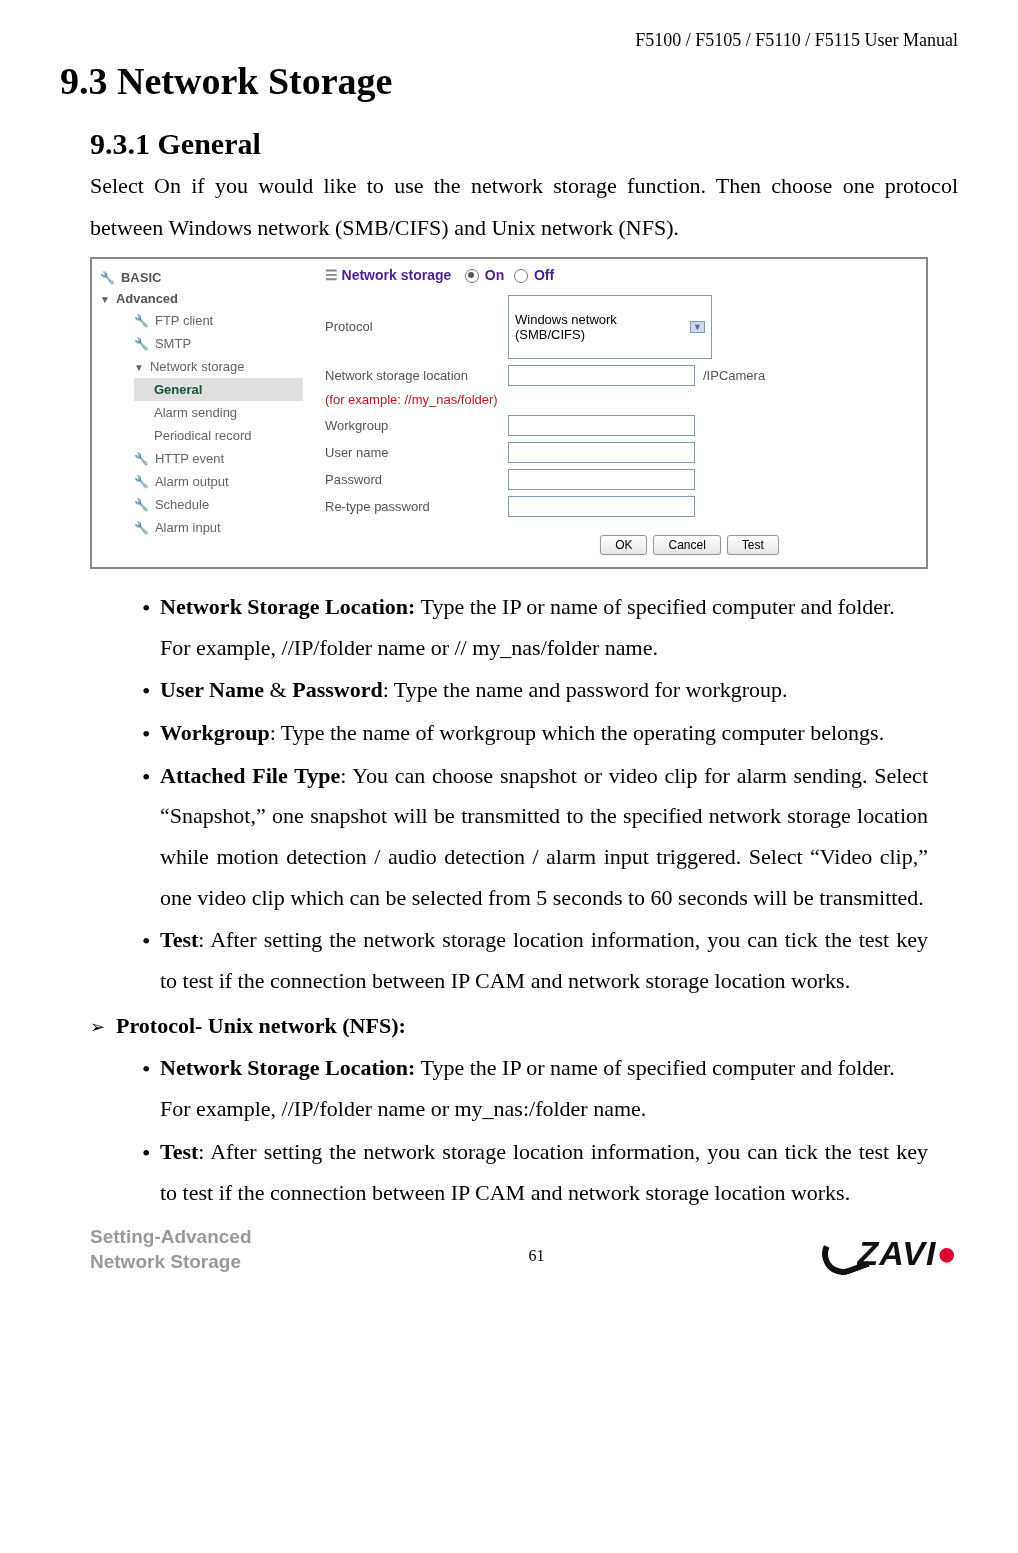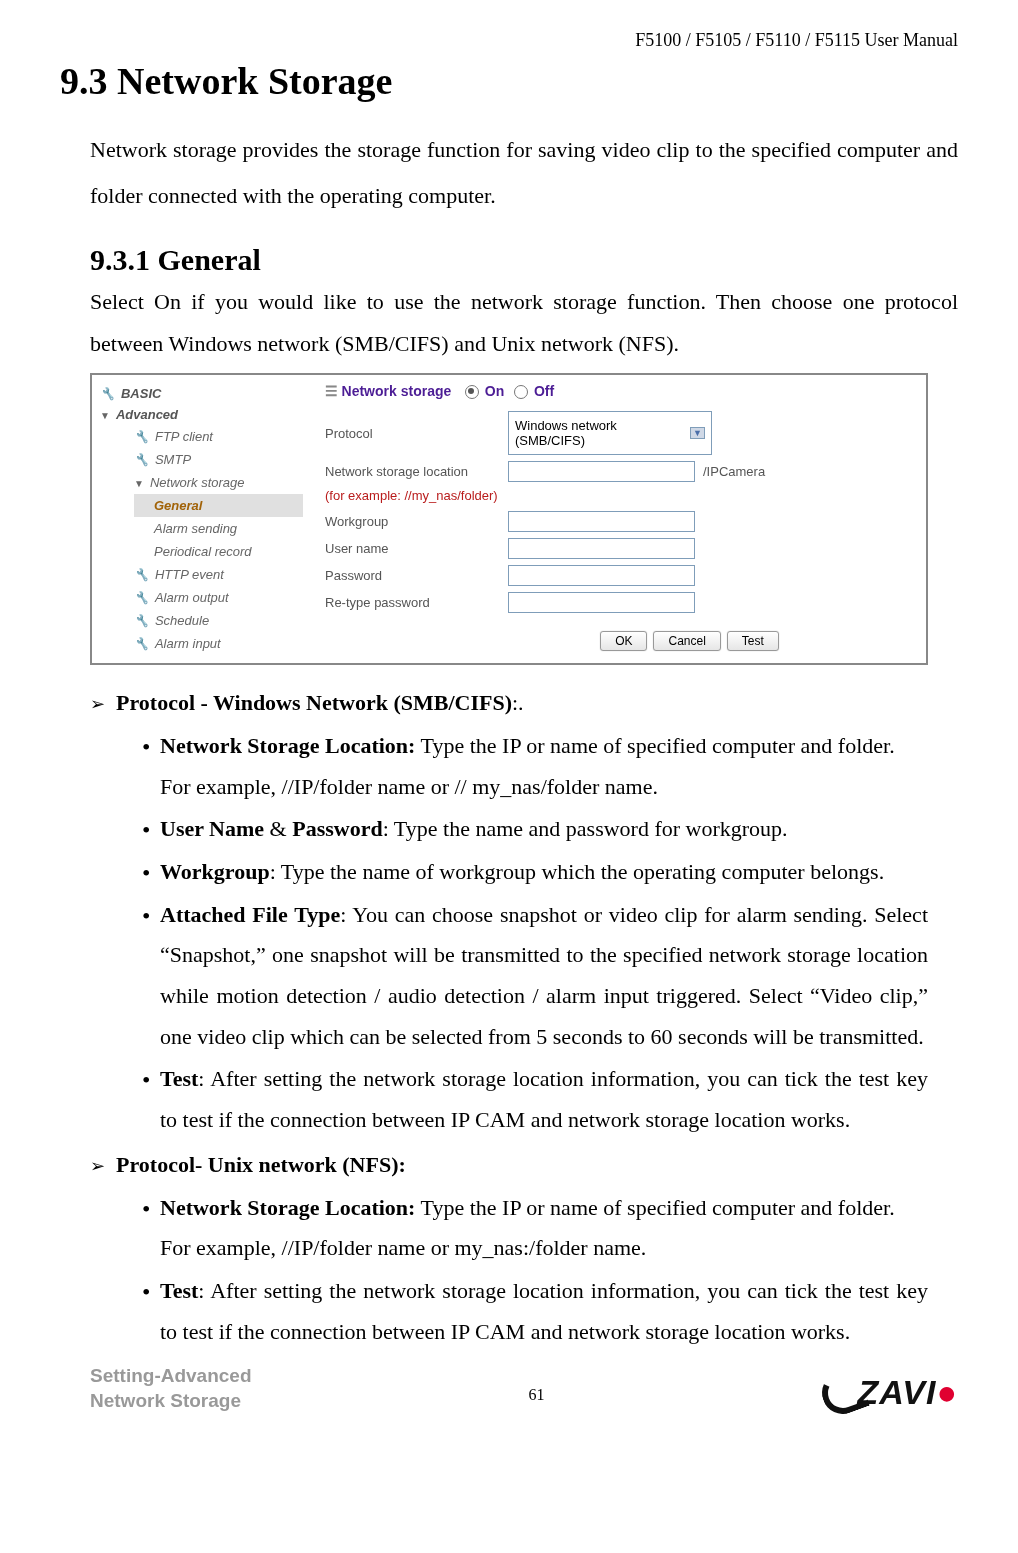--- a/index.html
+++ b/index.html
@@ -5,32 +5,32 @@
     body { font-family: "Times New Roman", Times, serif; margin: 0; padding: 0; background: #fff; color: #000; width: 1018px; }
     .page { padding: 30px 60px 30px 60px; position: relative; box-sizing: border-box; }
     .header-right { text-align: right; font-size: 18px; }
     h1 { font-size: 38px; font-weight: bold; margin: 8px 0 24px 0; }
     .intro { font-size: 22px; line-height: 2.1; text-align: justify; margin-left: 30px; margin-right: 0; margin-bottom: 24px; }
     h2 { font-size: 30px; font-weight: bold; margin: 4px 0 4px 30px; }
     .sub-intro { font-size: 22px; line-height: 1.9; text-align: justify; margin-left: 30px; margin-right: 0; }
     .screenshot { border: 2px solid #888; margin: 8px 30px 18px 30px; background: #fff; font-family: Tahoma, Arial, sans-serif; font-size: 13px; }
     .ss-content { display: flex; }
     .ss-nav { width: 205px; padding: 8px 6px; color: #555; font-weight: bold; }
-    .ss-nav-item { display: flex; align-items: center; padding: 3px 2px; gap: 6px; font-style: italic; }
+    .ss-nav-item { display: flex; align-items: center; padding: 3px 2px; gap: 6px; }
     .ss-nav-sub { margin-left: 16px; color: #666; font-weight: normal; }
     .ss-nav-sub .ss-nav-item { padding: 4px 0 4px 20px; }
     .ss-nav-wrench::before { content: "\1F527"; font-weight: normal; color: #777; font-size: 12px; }
     .ss-nav-arrow::before { content: "\25BC"; font-weight: normal; color: #666; font-size: 10px; }
-    .ss-nav-selected { background: #e0e0e0; font-weight: bold; color: #a16207; }
+    .ss-nav-selected { background: #e0e0e0; font-weight: bold; color: #14532d; }
     .ss-main { flex: 1; padding: 8px 12px 12px 16px; color: #555; }
     .ss-title { font-weight: bold; font-size: 14px; color: #4c1d95; margin-bottom: 12px; }
     .ss-title span.dot::before { content: "\2630"; margin-right: 4px; color: #888; }
     .ss-row { display: flex; align-items: center; margin: 6px 0; gap: 8px; }
     .ss-label { width: 175px; font-size: 13px; color: #555; }
-    .ss-select { background: #fff; border: 1px solid #7f9db9; padding: 6px 6px; width: 190px; display: inline-flex; justify-content: space-between; align-items: center; font-size: 13px; color: #000; }
+    .ss-select { background: #fff; border: 1px solid #7f9db9; padding: 16px 6px; width: 190px; display: inline-flex; justify-content: space-between; align-items: center; font-size: 13px; color: #000; }
     .ss-select-arrow { background: #cfd8e6; border: 1px solid #7f9db9; color: #4a6ea9; font-size: 9px; padding: 0 2px; margin-left: 4px; }
     .ss-input { background: #fff; border: 1px solid #7f9db9; width: 185px; height: 19px; }
     .ss-suffix { font-size: 13px; color: #555; text-align: center; }
     .ss-example { font-size: 13px; color: #b91c1c; margin-left: 0; margin-bottom: 8px; }
     .ss-buttons { display: flex; gap: 6px; justify-content: center; margin-top: 18px; margin-left: 140px; }
     .ss-btn { background: linear-gradient(#fff,#e6e6e6); border: 1px solid #999; border-radius: 3px; padding: 2px 14px; font-size: 12px; color: #000; box-shadow: 0 0 1px #aaa; }
     .radio { display: inline-block; width: 12px; height: 12px; border: 1px solid #777; border-radius: 50%; vertical-align: middle; margin: 0 2px; position: relative; }
     .radio.checked::after { content: ""; position: absolute; top: 2px; left: 2px; width: 6px; height: 6px; background: #555; border-radius: 50%; }
     .bullets { margin: 0 30px; font-size: 22px; line-height: 1.85; }
     .lvl1 { display: flex; margin-top: 4px; }
@@ -50,21 +50,20 @@
     .logo-swoosh { display: inline-block; width: 36px; height: 30px; border: 6px solid #111; border-right: none; border-top-color: transparent; border-radius: 50% 0 0 50%; transform: rotate(-20deg); margin-right: -6px; }
   </style>
 </head>
 <body>
 
 <div class="page">
   <div class="header-right">F5100 / F5105 / F5110 / F5115 User Manual</div>
 
   <h1>9.3 Network Storage</h1>
 
-  <div class="intro">Network storage provides the storage function for saving video clip to the specified computer and folder connected with the operating computer.</div>
 
   <h2>9.3.1 General</h2>
   <div class="sub-intro">Select On if you would like to use the network storage function. Then choose one protocol between Windows network (SMB/CIFS) and Unix network (NFS).</div>
 
   <div class="screenshot">
     <div class="ss-content">
       <div class="ss-nav">
         <div class="ss-nav-item">
             <span class="ss-nav-wrench"></span>
             <span>BASIC</span>
@@ -153,24 +152,20 @@
         <div class="ss-buttons">
           <div class="ss-btn">OK</div>
           <div class="ss-btn">Cancel</div>
           <div class="ss-btn">Test</div>
         </div>
       </div>
     </div>
   </div>
 
   <div class="bullets">
-    <div class="lvl1">
-        <div class="marker"></div>
-        <div class="text"><b>Protocol - Windows Network (SMB/CIFS)</b><span>:.</span></div>
-      </div>
 
     <div class="lvl2">
         <div class="marker"></div>
         <div class="text"><b>Network Storage Location:</b><span> Type the IP or name of specified computer and folder.</span></div>
       </div>
     <div class="cont">For example, //IP/folder name or // my_nas/folder name.</div>
 
     <div class="lvl2">
         <div class="marker"></div>
         <div class="text"><b>User Name</b><span> &amp; </span><b>Password</b><span>: Type the name and password for workgroup.</span></div>

